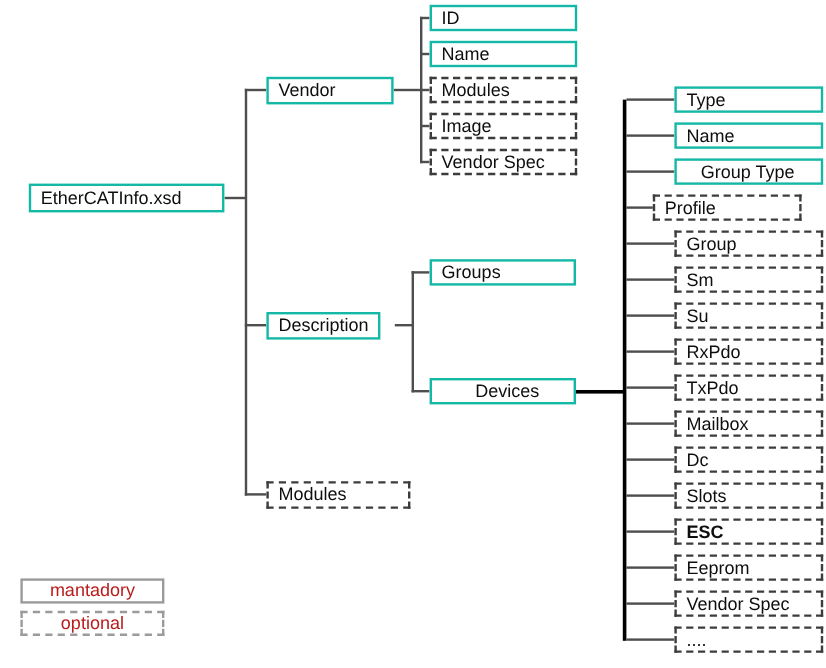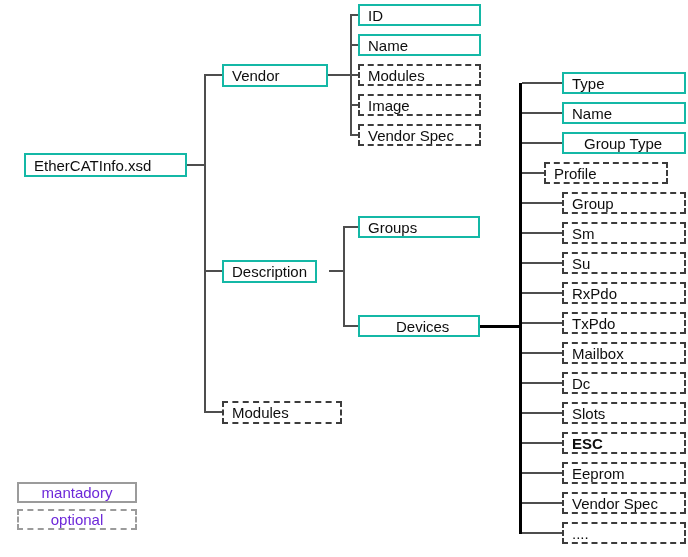--- a/index.html
+++ b/index.html
@@ -15,21 +15,21 @@
   }
   .node.solid  { border: 2px solid #14b8a6; text-align: center; }
   .node.dashed { border: 2px dashed #3c3c3c; }
   .hline, .vline { position: absolute; background: #4e4e4e; }
   .hline { height: 2px; }
   .vline { width: 2px; }
   .hline.thick { height: 3px; background: #000000; }
   .vline.thick { width: 3px; background: #000000; }
   .legend-box {
     position: absolute; display: flex; align-items: center; justify-content: center;
-    font-size: 15px; color: #6d28d9; background: #ffffff;
+    font-size: 15px; color: #b91c1c; background: #ffffff;
   }
   .legend-box.solid  { border: 2px solid #9b9b9b; }
   .legend-box.dashed { border: 2px dashed #9b9b9b; }
 </style>
 </head>
 <body>
 
 <div class="hline" style="left:187px; top:164px; width:18px;"></div>
 <div class="vline" style="left:204px; top:74px; height:339px;"></div>
 <div class="hline" style="left:204px; top:74px; width:18px;"></div>

